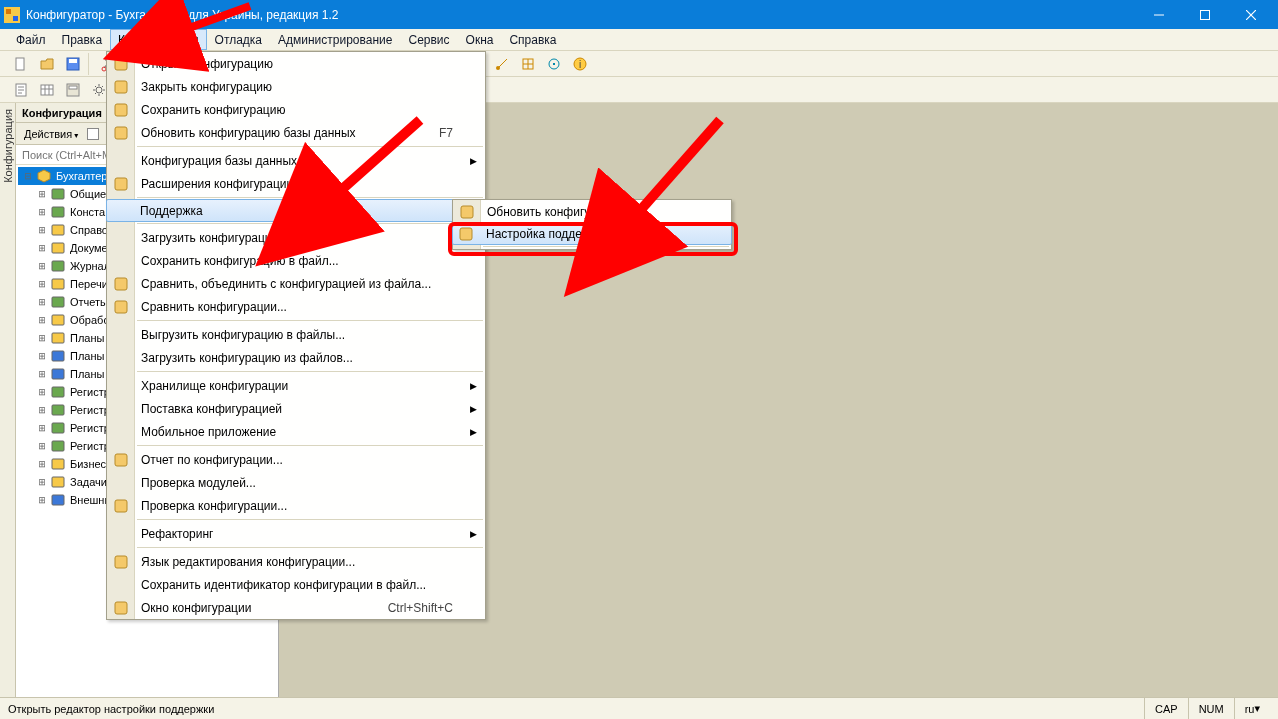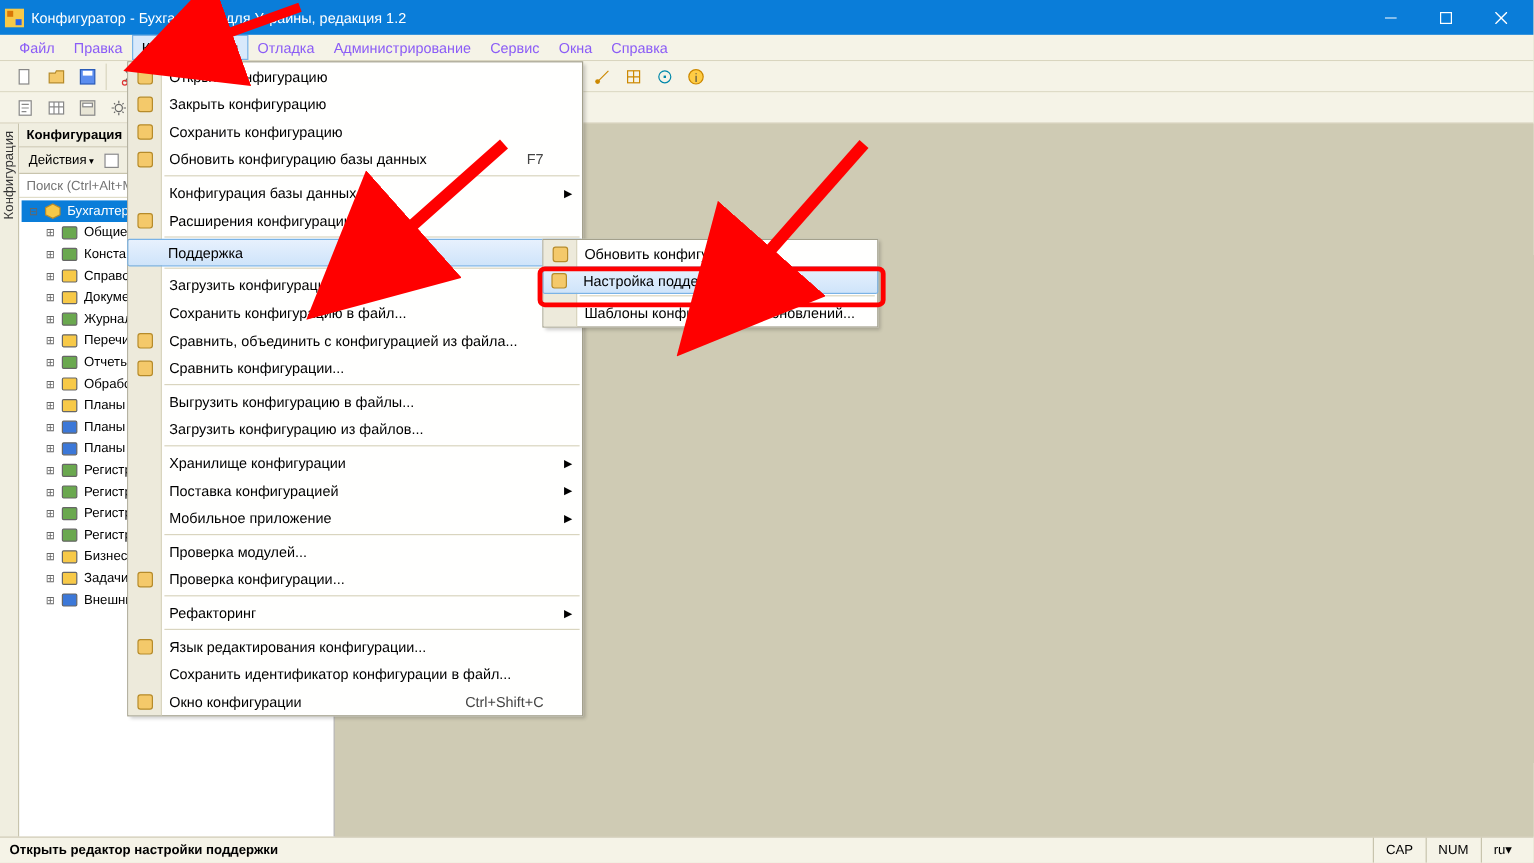--- a/index.html
+++ b/index.html
@@ -9,21 +9,21 @@
   
   .titlebar { height:29px; background:#0a7dd9; color:#fff; display:flex; align-items:center; padding:0 4px; position:relative;}
   .titlebar .app-icon { width:16px; height:16px; margin-right:6px;}
   .titlebar .title { flex:0 0 auto; font-size:12px;}
   .titlebar .spacer { flex:1 1 auto;}
   .win-btn { width:46px; height:29px; display:flex; align-items:center; justify-content:center; color:#fff;}
   .win-btn svg { width:10px; height:10px; }
 
   
   .menubar { height:22px; background:#f5f3e7; border-bottom:1px solid #d9d5bf; display:flex; align-items:stretch; padding:0 8px;}
-  .menu-item { padding:0 8px; display:flex; align-items:center; color:#8b5cf6;}
+  .menu-item { padding:0 8px; display:flex; align-items:center; color:#0f172a;}
   .menu-item.active { background:#d8e9fb; border:1px solid #7ab3e6; padding:0 7px; color:#000;}
   .mn-underline { text-decoration:underline;}
 
   
   .toolbar-row { height:26px; background:#f5f3e7; border-bottom:1px solid #d9d5bf; display:flex; align-items:center; padding:0 6px; gap:4px;}
   .tb-group { display:flex; align-items:center; gap:4px; padding:0 4px; border-right:1px solid #d9d5bf;}
   .tb-group:last-child { border-right:none;}
   .tb-btn { width:22px; height:22px; display:flex; align-items:center; justify-content:center; border:1px solid transparent; border-radius:2px;}
   .tb-btn svg { width:16px; height:16px;}
 
@@ -65,21 +65,21 @@
   #main-menu-popup { left:106px; top:51px; width:380px;}
   #sub-menu-popup  { left:452px; top:199px; width:280px;}
   .red-highlight { position:absolute; border:4px solid #f00; border-radius:6px; pointer-events:none; z-index:60;}
 
   
   .arrow-ann { position:absolute; z-index:70; pointer-events:none;}
 
   
   .statusbar { height:22px; background:#f5f3e7; border-top:1px solid #c8c4ad; display:flex; align-items:center; padding:0 8px; font-size:11px;}
   .status-cell { padding:0 10px; border-left:1px solid #c8c4ad; height:100%; display:flex; align-items:center;}
-  .status-cell:first-child { border-left:none; flex:1 1 auto; padding-left:0;font-weight:bold;}
+  .status-cell:first-child { border-left:none; flex:1 1 auto; padding-left:0;}
 
   
   .ic-box { width:12px; height:12px; border:1px solid #888; background:#fff;}
 </style>
 </head>
 <body>
 
 <div class="titlebar">
   <span class="app-icon">
     <svg viewBox="0 0 16 16">
@@ -569,20 +569,28 @@
         <span>Поставка конфигурацией</span>
         <span class="arrow">▶</span>
       </div>
       <div class="mi">
         <span class="mi-icon"></span>
         <span>Мобильное приложение</span>
         <span class="arrow">▶</span>
       </div>
       <div class="mi sep"></div>
       <div class="mi">
+        <span class="mi-icon">
+          <svg viewBox="0 0 16 16">
+            <rect x="2" y="2" width="12" height="12" rx="2" fill="#f4c96a" stroke="#b68b2a"></rect>
+          </svg>
+        </span>
+        <span>Отчет по конфигурации...</span>
+      </div>
+      <div class="mi">
         <span class="mi-icon"></span>
         <span>Проверка модулей...</span>
       </div>
       <div class="mi">
         <span class="mi-icon">
           <svg viewBox="0 0 16 16">
             <rect x="2" y="2" width="12" height="12" rx="2" fill="#f4c96a" stroke="#b68b2a"></rect>
           </svg>
         </span>
         <span>Проверка конфигурации...</span>
@@ -631,24 +639,20 @@
       </div>
       <div class="mi hover">
         <span class="mi-icon">
           <svg viewBox="0 0 16 16">
             <rect x="2" y="2" width="12" height="12" rx="2" fill="#f4c96a" stroke="#b68b2a"></rect>
           </svg>
         </span>
         <span>Настройка поддержки...</span>
       </div>
       <div class="mi sep"></div>
-      <div class="mi">
-        <span class="mi-icon"></span>
-        <span>Шаблоны конфигураций и обновлений...</span>
-      </div>
     </div>
 </div>
 
 <div class="red-highlight" style="left:448px; top:222px; width:290px; height:34px;"></div>
 
 <svg class="arrow-ann" style="left:0;top:0;width:1278px;height:719px">
   <defs>
       <marker id="ah" markerWidth="12" markerHeight="12" refX="2" refY="6" orient="auto">
         <path d="M0 0L12 6L0 12z" fill="#f00"></path>
       </marker>

